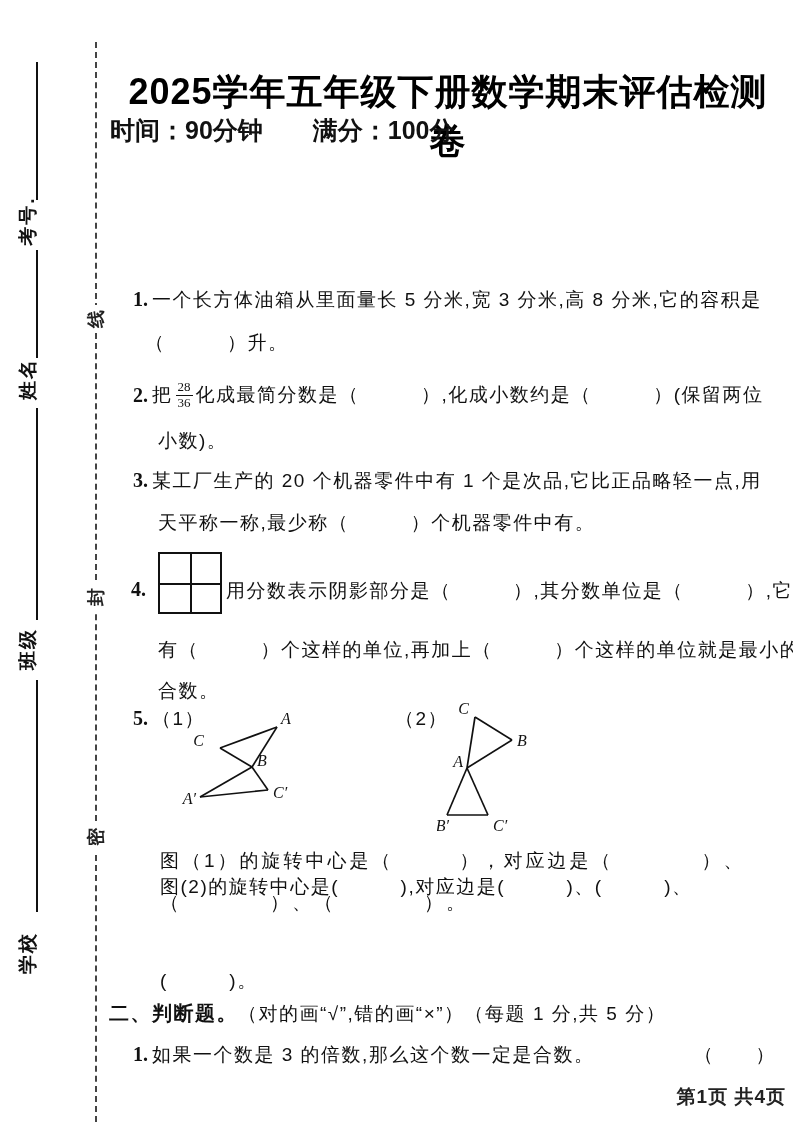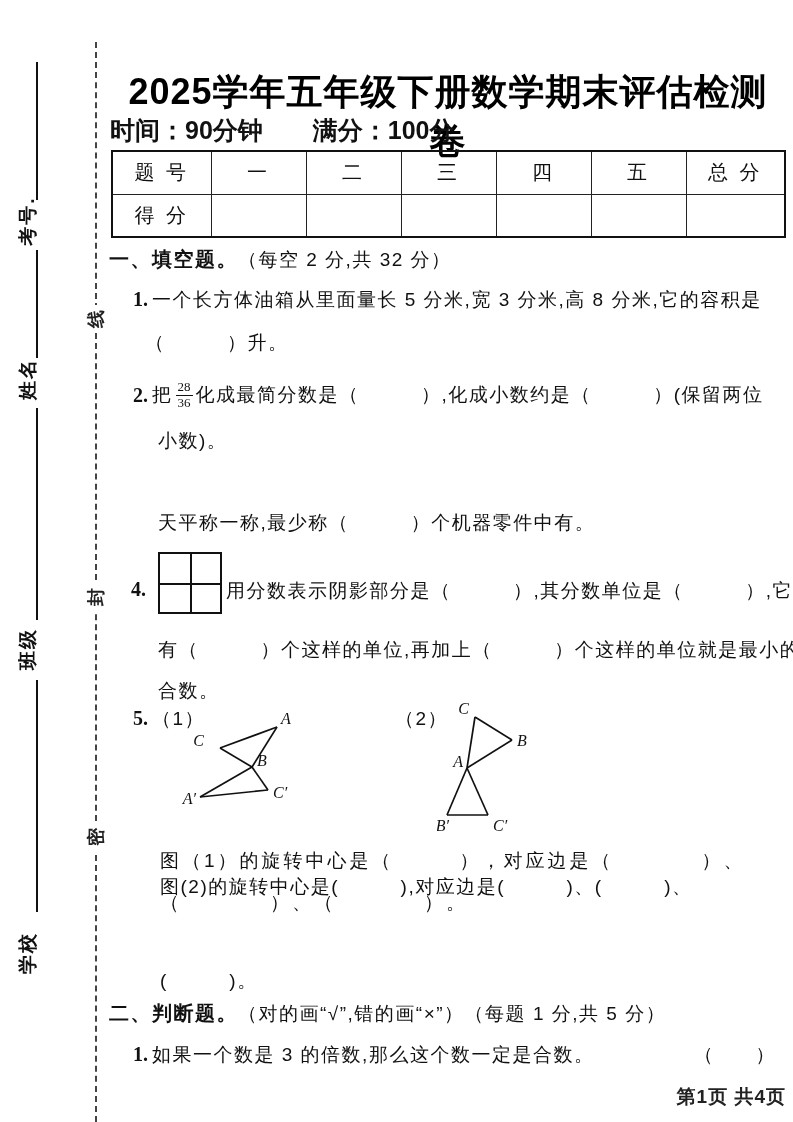--- a/index.html
+++ b/index.html
@@ -80,63 +80,41 @@
   <div class="side-line" style="top:680px;height:232px"></div>
 
   <div class="side-label" style="left:-27px;top:208px">考号.</div>
   <div class="side-label" style="left:-27px;top:366px">姓名</div>
   <div class="side-label" style="left:-27px;top:636px">班级</div>
   <div class="side-label" style="left:-27px;top:940px">学校</div>
 
   <div class="title">2025学年五年级下册数学期末评估检测卷</div>
   <div class="subtitle">时间：90分钟　　满分：100分</div>
 
-  <table class="score-table">
-    <tbody>
-        <tr>
-      <td style="width:99px">题 号</td>
-      <td>一</td>
-      <td>二</td>
-      <td>三</td>
-      <td>四</td>
-      <td>五</td>
-      <td style="width:99px">总 分</td>
-    </tr>
-    <tr>
-      <td>得 分</td>
-      <td></td>
-      <td></td>
-      <td></td>
-      <td></td>
-      <td></td>
-      <td></td>
-    </tr>
-  </tbody>
-    </table>
 
-  <div class="t" style="left:109px;top:246px">
-    <span class="sec-b">一、填空题。</span><span class="sec-n">（每空 2 分,共 32 分）</span>
-  </div>
 
   <div class="t" style="left:133px;top:287px">
     <span class="qno">1.</span><span>一个长方体油箱从里面量长 5 分米,宽 3 分米,高 8 分米,它的容积是</span>
   </div>
   <div class="t" style="left:145px;top:330px">（　　　）升。</div>
 
   <div class="t q2line" style="left:133px;top:368px;height:54px">
     <span class="qno">2.</span>
     <span>把</span>
     <span class="frac">
       <span class="num">28</span>
       <span class="den">36</span>
     </span>
     <span>化成最简分数是（　　　）,化成小数约是（　　　）(保留两位</span>
   </div>
   <div class="t" style="left:158px;top:428px">小数)。</div>
 
+  <div class="t" style="left:133px;top:468px">
+    <span class="qno">3.</span><span>某工厂生产的 20 个机器零件中有 1 个是次品,它比正品略轻一点,用</span>
+  </div>
   <div class="t" style="left:158px;top:510px">天平称一称,最少称（　　　）个机器零件中有。</div>
 
   <div class="t qno" style="left:131px;top:578px">4.</div>
   <div class="grid-box">
     <div class="v"></div>
     <div class="h"></div>
   </div>
   <div class="t" style="left:226px;top:578px">用分数表示阴影部分是（　　　）,其分数单位是（　　　）,它</div>
   <div class="t" style="left:158px;top:637px">有（　　　）个这样的单位,再加上（　　　）个这样的单位就是最小的</div>
   <div class="t" style="left:158px;top:678px">合数。</div>

